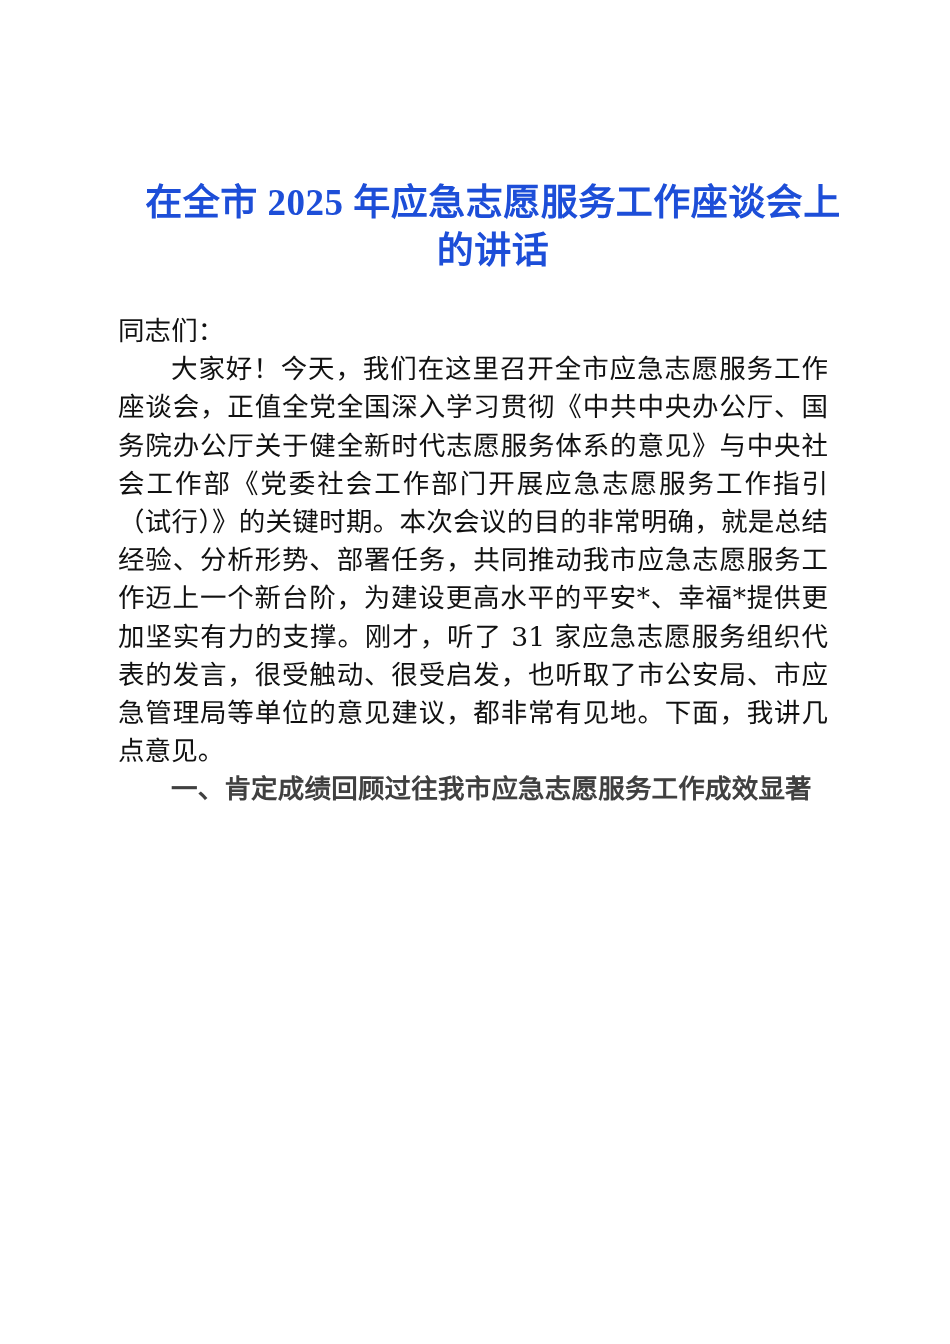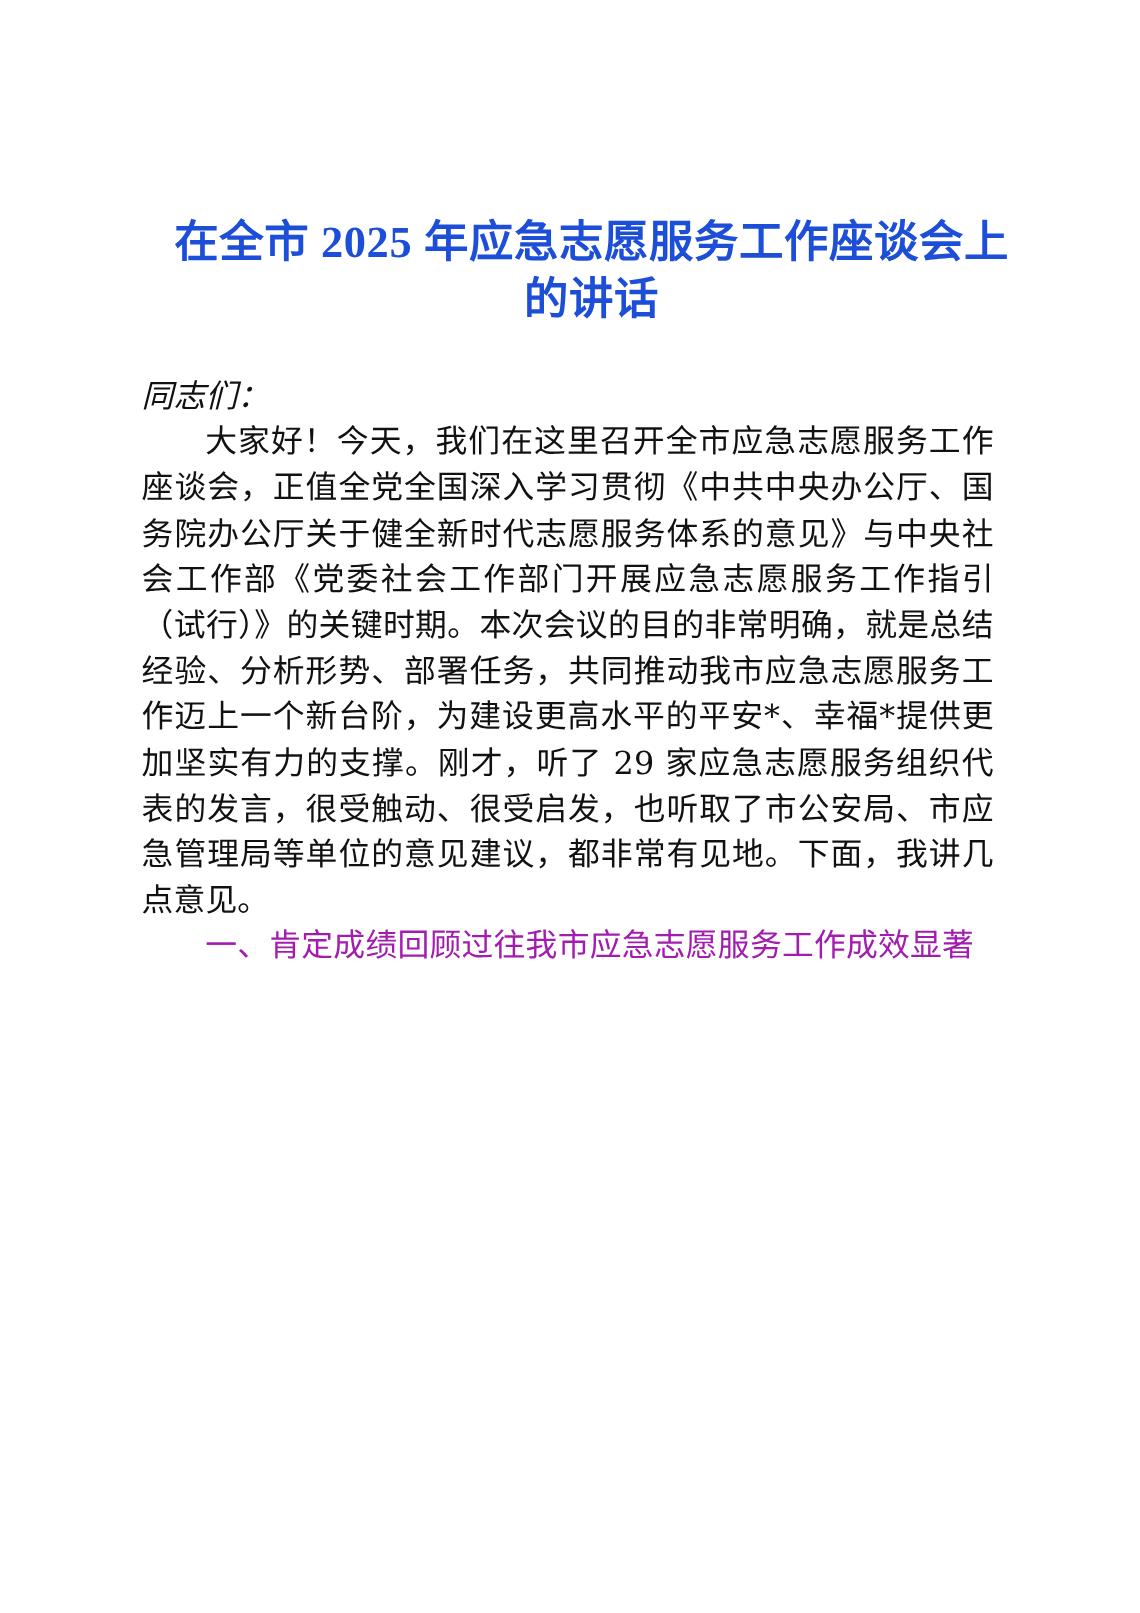--- a/index.html
+++ b/index.html
@@ -68,54 +68,53 @@
     text-align: justify;
     text-justify: inter-character;
     text-align-last: left;
     color: #111111;
     letter-spacing: 0.1px;
   }
 
   p.salutation {
     text-indent: 0;
     text-align: center;
-    font-style: italic;
   }
 
   p.indent {
     text-indent: 2em;
   }
 
   p.heading {
     text-indent: 2em;
-    font-weight: 400;
+    font-weight: 700;
     text-align: right;
     letter-spacing: 0.2px;
-    color: #a21caf;
+    color: #404040;
   }
 
   
   .clip-bottom {
     overflow: hidden;
   }
 </style>
 </head>
 <body>
 
 <div class="page">
 
   <div class="content">
 
     <h1 class="doc-title">在全市 2025 年应急志愿服务工作座谈会上的讲话</h1>
 
     <div class="body-block clip-bottom">
 
       <p class="para salutation">同志们：</p>
 
-      <p class="para indent">大家好！今天，我们在这里召开全市应急志愿服务工作座谈会，正值全党全国深入学习贯彻《中共中央办公厅、国务院办公厅关于健全新时代志愿服务体系的意见》与中央社会工作部《党委社会工作部门开展应急志愿服务工作指引（试行）》的关键时期。本次会议的目的非常明确，就是总结经验、分析形势、部署任务，共同推动我市应急志愿服务工作迈上一个新台阶，为建设更高水平的平安*、幸福*提供更加坚实有力的支撑。刚才，听了 29 家应急志愿服务组织代表的发言，很受触动、很受启发，也听取了市公安局、市应急管理局等单位的意见建议，都非常有见地。下面，我讲几点意见。</p>
+      <p class="para indent">大家好！今天，我们在这里召开全市应急志愿服务工作座谈会，正值全党全国深入学习贯彻《中共中央办公厅、国务院办公厅关于健全新时代志愿服务体系的意见》与中央社会工作部《党委社会工作部门开展应急志愿服务工作指引（试行）》的关键时期。本次会议的目的非常明确，就是总结经验、分析形势、部署任务，共同推动我市应急志愿服务工作迈上一个新台阶，为建设更高水平的平安*、幸福*提供更加坚实有力的支撑。刚才，听了 31 家应急志愿服务组织代表的发言，很受触动、很受启发，也听取了市公安局、市应急管理局等单位的意见建议，都非常有见地。下面，我讲几点意见。</p>
 
       <p class="para heading">一、肯定成绩回顾过往我市应急志愿服务工作成效显著</p>
 
 
 
     </div>
 
   </div>
 
 </div>

